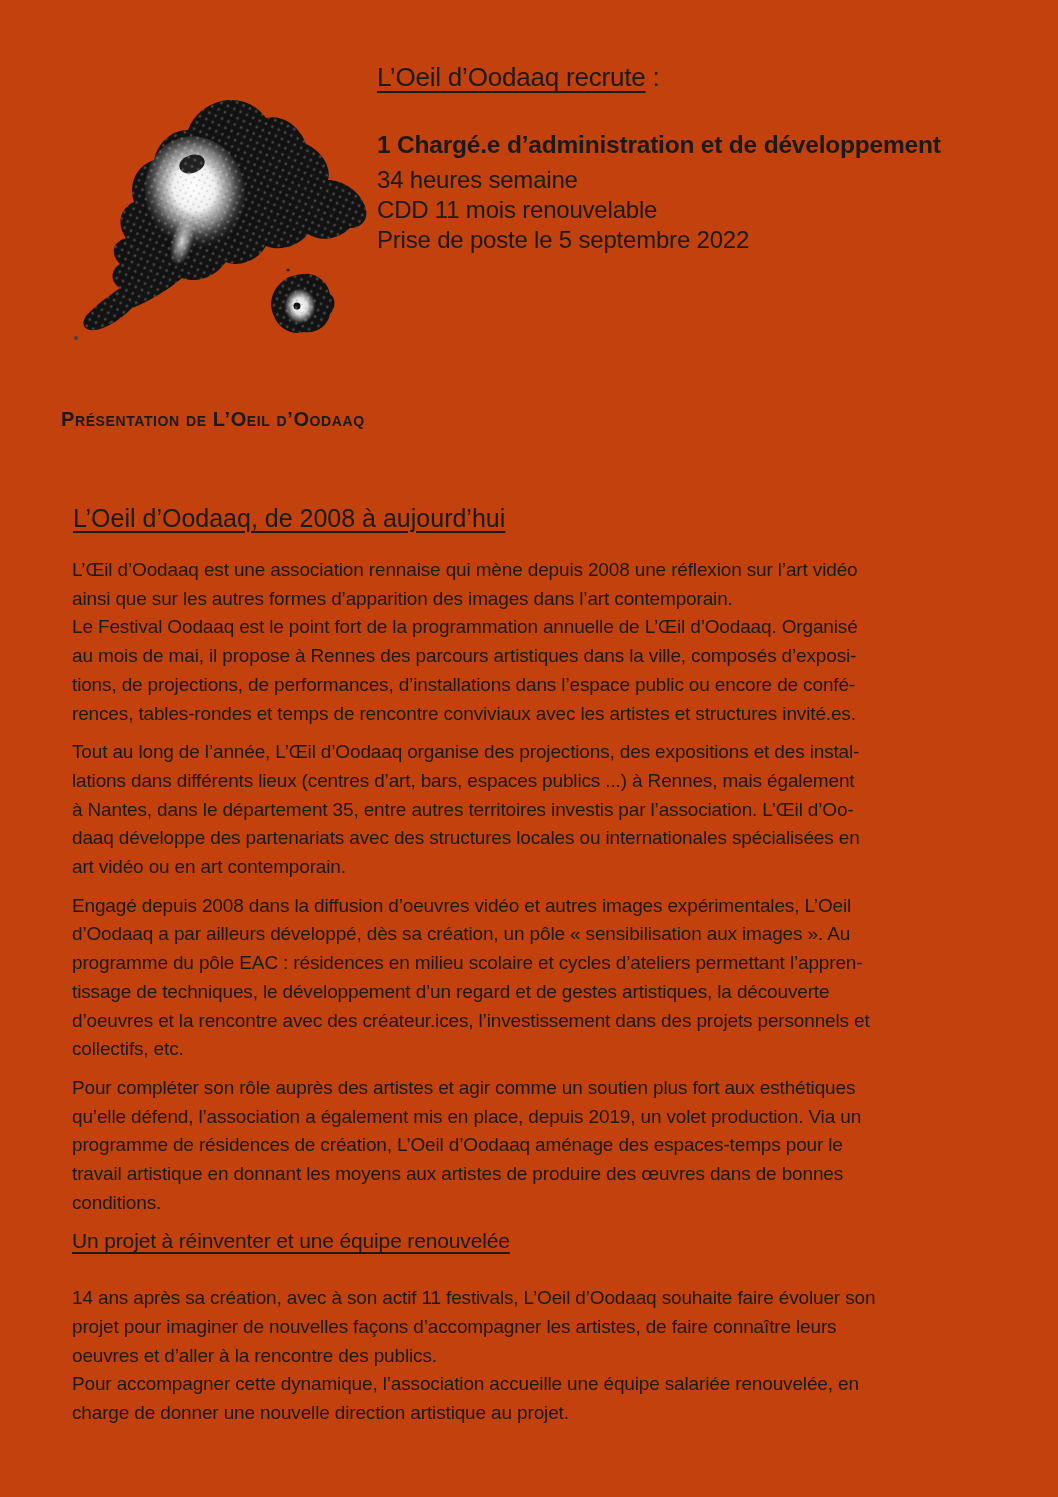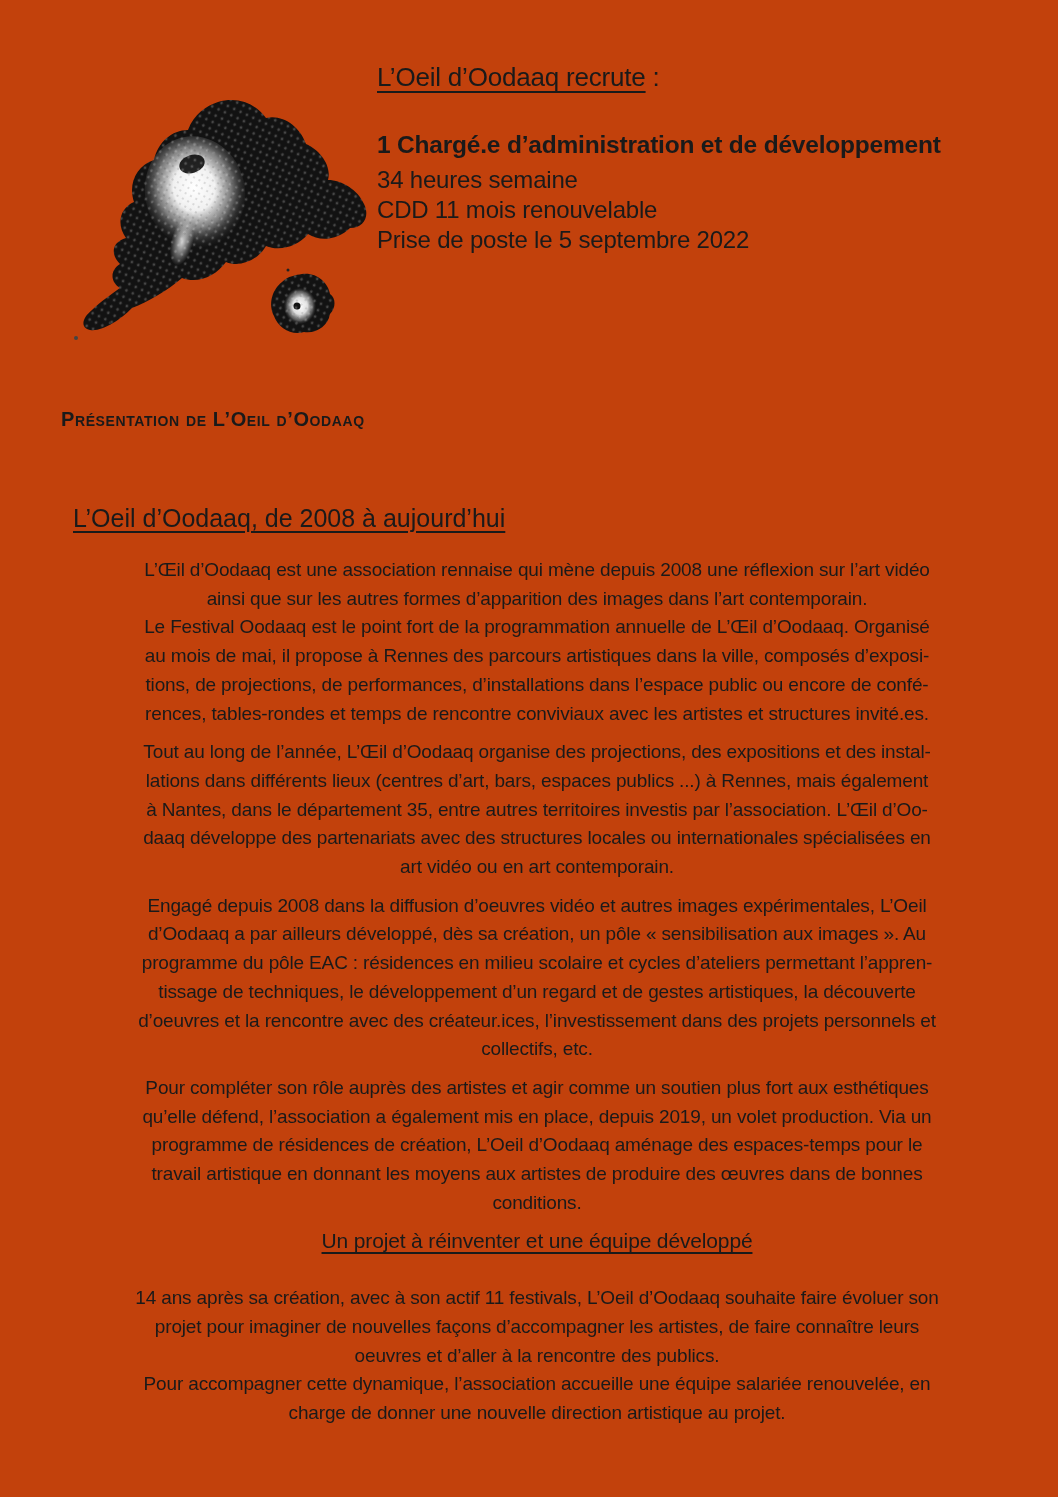--- a/index.html
+++ b/index.html
@@ -35,22 +35,22 @@
     font-variant:small-caps;letter-spacing:0.6px;
   }
   .sub1{
     position:absolute;left:73px;top:504px;
     font-size:25px;
     text-decoration:underline;
     text-decoration-thickness:2px;
     text-underline-offset:4px;
   }
   .body-col{
-    position:absolute;left:62px;top:556px;width:950px;
-    font-size:19px;line-height:28.7px;letter-spacing:-0.15px;text-align:center;
+    position:absolute;left:72px;top:556px;width:950px;
+    font-size:19px;line-height:28.7px;letter-spacing:-0.15px;
   }
   .body-col p{
     margin:0 0 10px 0;
     white-space:pre-line;
   }
   .sub2{
     font-size:21px;line-height:28.7px;font-weight:normal;
     text-decoration:underline;
     text-decoration-thickness:2px;
     text-underline-offset:4px;
@@ -149,21 +149,21 @@
 d’Oodaaq a par ailleurs développé, dès sa création, un pôle « sensibilisation aux images ». Au
 programme du pôle EAC : résidences en milieu scolaire et cycles d’ateliers permettant l’appren-
 tissage de techniques, le développement d’un regard et de gestes artistiques, la découverte
 d’oeuvres et la rencontre avec des créateur.ices, l’investissement dans des projets personnels et
 collectifs, etc.</p>
     <p>Pour compléter son rôle auprès des artistes et agir comme un soutien plus fort aux esthétiques
 qu’elle défend, l’association a également mis en place, depuis 2019, un volet production. Via un
 programme de résidences de création, L’Oeil d’Oodaaq aménage des espaces-temps pour le
 travail artistique en donnant les moyens aux artistes de produire des œuvres dans de bonnes
 conditions.</p>
-    <h3 class="sub2">Un projet à réinventer et une équipe développé</h3>
+    <h3 class="sub2">Un projet à réinventer et une équipe renouvelée</h3>
     <p class="last">14 ans après sa création, avec à son actif 11 festivals, L’Oeil d’Oodaaq souhaite faire évoluer son
 projet pour imaginer de nouvelles façons d’accompagner les artistes, de faire connaître leurs
 oeuvres et d’aller à la rencontre des publics.
 Pour accompagner cette dynamique, l’association accueille une équipe salariée renouvelée, en
 charge de donner une nouvelle direction artistique au projet.</p>
   </div>
 
 </div>
 
 </body></html>

